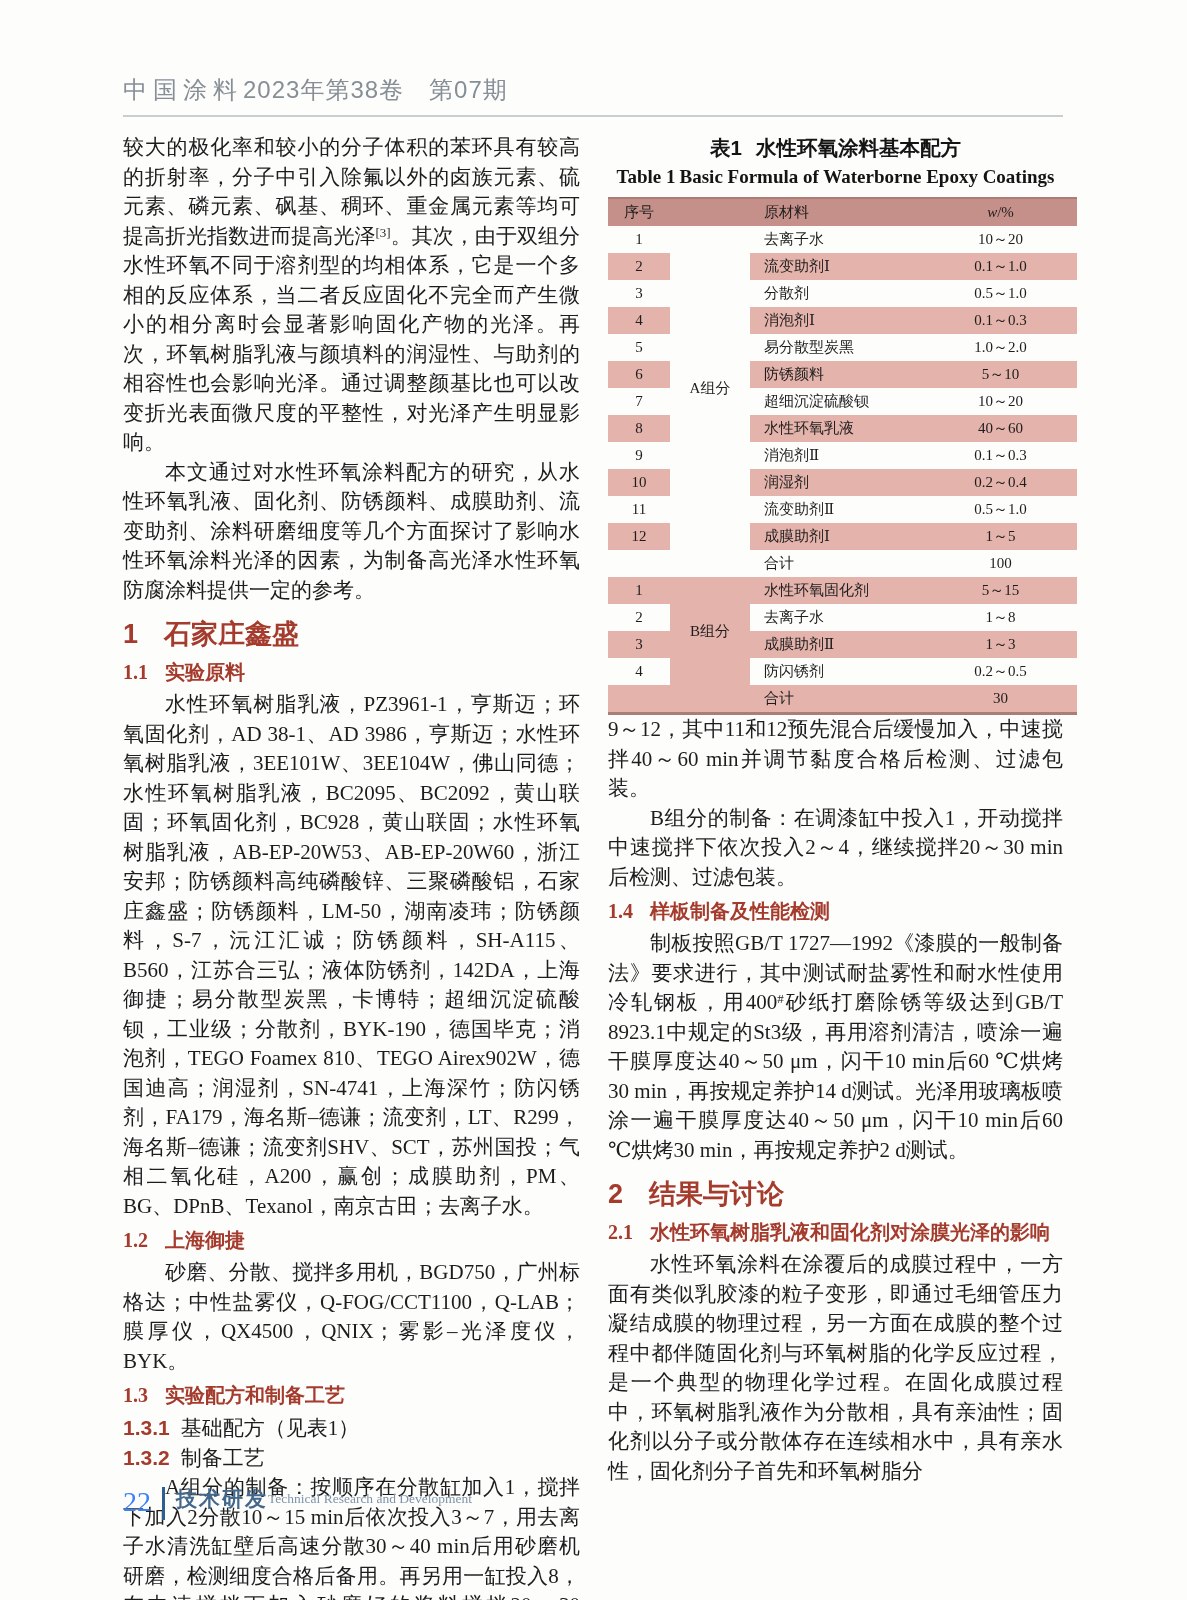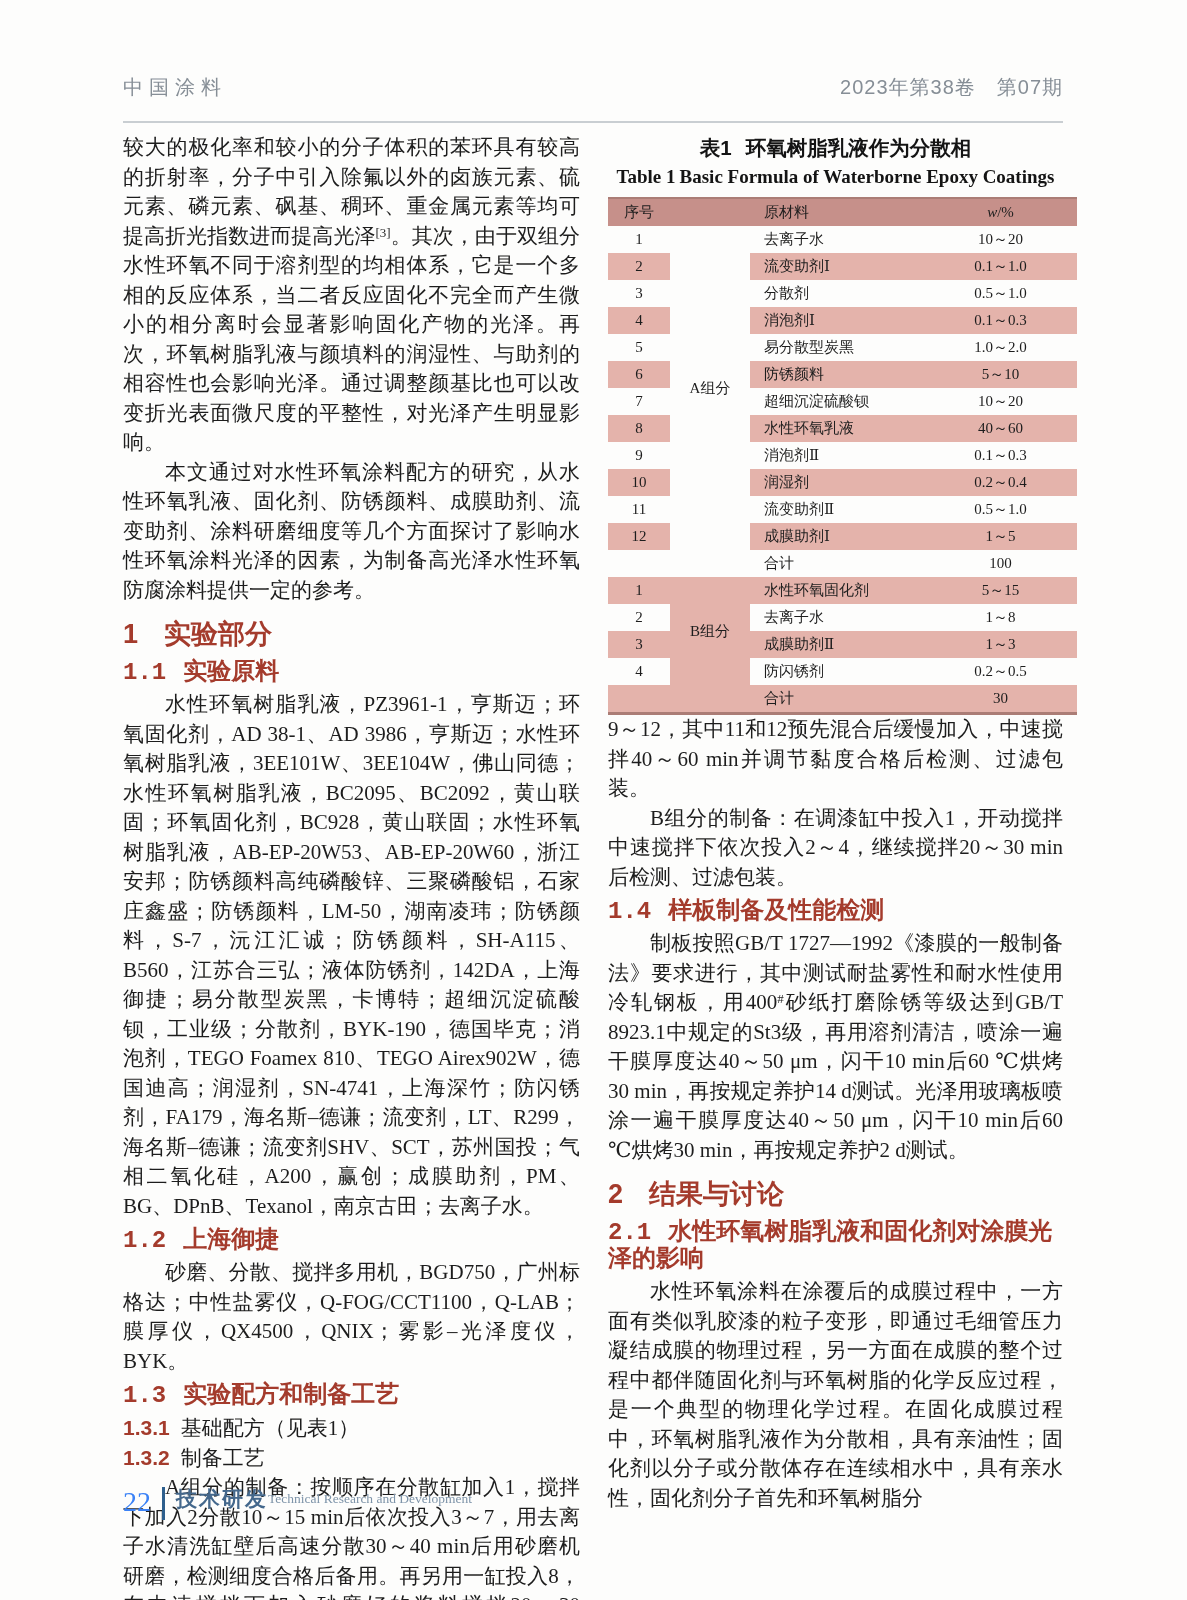--- a/index.html
+++ b/index.html
@@ -4,43 +4,43 @@
 <style>
   html,body{margin:0;padding:0;background:#e8e8e8;}
   .page{
     position:relative;width:1187px;height:1600px;margin:0 auto;
     background:#fdfdfc;overflow:hidden;
     font-family:"Liberation Serif","DejaVu Serif",serif;color:#1d1d1d;
   }
   
   .page-header{
     position:absolute;top:74px;left:123px;width:940px;
-    display:flex;justify-content:space-between;align-items:flex-end;
-    color:#868e96;font-size:20px;letter-spacing:1px;
-    padding-bottom:20px;border-bottom:2px solid #c9ced2;
+    display:flex;align-items:flex-end;
+    color:#868e96;font-size:24px;letter-spacing:1px;
+    padding-bottom:9px;border-bottom:2px solid #c9ced2;
     font-family:"Liberation Sans","DejaVu Sans",sans-serif;
   }
   .journal{letter-spacing:6px;}
   
   .columns{position:absolute;top:133px;left:123px;width:940px;display:flex;gap:28px;}
   .col-left{width:457px;}
   .col-right{width:455px;}
   p.body{margin:0;font-size:21px;line-height:29.5px;text-align:justify;}
   p.indent{text-indent:2em;}
   sup.ref{font-size:13px;line-height:0;vertical-align:6px;}
   
   .h1red{
     font-family:"Liberation Sans","DejaVu Sans",sans-serif;
     font-size:27px;font-weight:bold;color:#a43b2c;
     margin:12px 0 8px 0;line-height:34px;
   }
   .h1red .num{margin-right:26px;}
   .h2red{
-    font-family:Liberation Mono, monospace;
-    font-size:24px;font-weight:bold;color:#a43b2c;
+    font-family:Liberation Serif, serif;
+    font-size:20px;font-weight:bold;color:#a43b2c;
     margin:6px 0 4px 0;line-height:27px;
   }
   .h2red .num{margin-right:17px;}
   .h3num{font-size:21px;line-height:30px;margin:0;}
   .h3num .num{
     font-family:"Liberation Sans","DejaVu Sans",sans-serif;
     font-weight:bold;color:#a43b2c;margin-right:11px;
   }
   
   .tbl-title-zh{
@@ -93,21 +93,21 @@
   </div>
 
   <div class="columns">
 
     <div class="col col-left">
 
       <p class="body"><span>较大的极化率和较小的分子体积的苯环具有较高的折射率，分子中引入除氟以外的卤族元素、硫元素、磷元素、砜基、稠环、重金属元素等均可提高折光指数进而提高光泽</span><sup class="ref">[3]</sup><span>。其次，由于双组分水性环氧不同于溶剂型的均相体系，它是一个多相的反应体系，当二者反应固化不完全而产生微小的相分离时会显著影响固化产物的光泽。再次，环氧树脂乳液与颜填料的润湿性、与助剂的相容性也会影响光泽。通过调整颜基比也可以改变折光表面微尺度的平整性，对光泽产生明显影响。</span></p>
 
       <p class="body indent">本文通过对水性环氧涂料配方的研究，从水性环氧乳液、固化剂、防锈颜料、成膜助剂、流变助剂、涂料研磨细度等几个方面探讨了影响水性环氧涂料光泽的因素，为制备高光泽水性环氧防腐涂料提供一定的参考。</p>
 
-      <div class="h1red"><span class="num">1</span><span>实验部分</span></div>
+      <div class="h1red"><span class="num">1</span><span>石家庄鑫盛</span></div>
 
       <div class="h2red"><span class="num">1.1</span><span>实验原料</span></div>
 
       <p class="body indent">水性环氧树脂乳液，PZ3961-1，亨斯迈；环氧固化剂，AD 38-1、AD 3986，亨斯迈；水性环氧树脂乳液，3EE101W、3EE104W，佛山同德；水性环氧树脂乳液，BC2095、BC2092，黄山联固；环氧固化剂，BC928，黄山联固；水性环氧树脂乳液，AB-EP-20W53、AB-EP-20W60，浙江安邦；防锈颜料高纯磷酸锌、三聚磷酸铝，石家庄鑫盛；防锈颜料，LM-50，湖南凌玮；防锈颜料，S-7，沅江汇诚；防锈颜料，SH-A115、B560，江苏合三弘；液体防锈剂，142DA，上海御捷；易分散型炭黑，卡博特；超细沉淀硫酸钡，工业级；分散剂，BYK-190，德国毕克；消泡剂，TEGO Foamex 810、TEGO Airex902W，德国迪高；润湿剂，SN-4741，上海深竹；防闪锈剂，FA179，海名斯–德谦；流变剂，LT、R299，海名斯–德谦；流变剂SHV、SCT，苏州国投；气相二氧化硅，A200，赢创；成膜助剂，PM、BG、DPnB、Texanol，南京古田；去离子水。</p>
 
       <div class="h2red"><span class="num">1.2</span><span>上海御捷</span></div>
 
       <p class="body indent">砂磨、分散、搅拌多用机，BGD750，广州标格达；中性盐雾仪，Q-FOG/CCT1100，Q-LAB；膜厚仪，QX4500，QNIX；雾影–光泽度仪，BYK。</p>
 
       <div class="h2red"><span class="num">1.3</span><span>实验配方和制备工艺</span></div>
@@ -115,21 +115,21 @@
       <div class="h3num"><span class="num">1.3.1</span><span>基础配方（见表1）</span></div>
 
       <div class="h3num"><span class="num">1.3.2</span><span>制备工艺</span></div>
 
       <p class="body indent">A组分的制备：按顺序在分散缸加入1，搅拌下加入2分散10～15 min后依次投入3～7，用去离子水清洗缸壁后高速分散30～40 min后用砂磨机研磨，检测细度合格后备用。再另用一缸投入8，在中速搅拌下加入砂磨好的浆料搅拌20～30 min，然后依次加入</p>
 
     </div>
 
     <div class="col col-right">
 
-      <div class="tbl-title-zh"><span class="tno">表1</span><span>环氧树脂乳液作为分散相</span></div>
+      <div class="tbl-title-zh"><span class="tno">表1</span><span>水性环氧涂料基本配方</span></div>
       <div class="tbl-title-en"><span class="tno">Table 1</span><span>Basic Formula of Waterborne Epoxy Coatings</span></div>
 
       <table class="formula">
         <tbody>
           <tr>
             <th class="hd c1">序号</th>
             <th class="hd c2"></th>
             <th class="hd c3">原材料</th>
             <th class="hd c4"><span class="wsym">w</span><span>/%</span></th>
           </tr>

